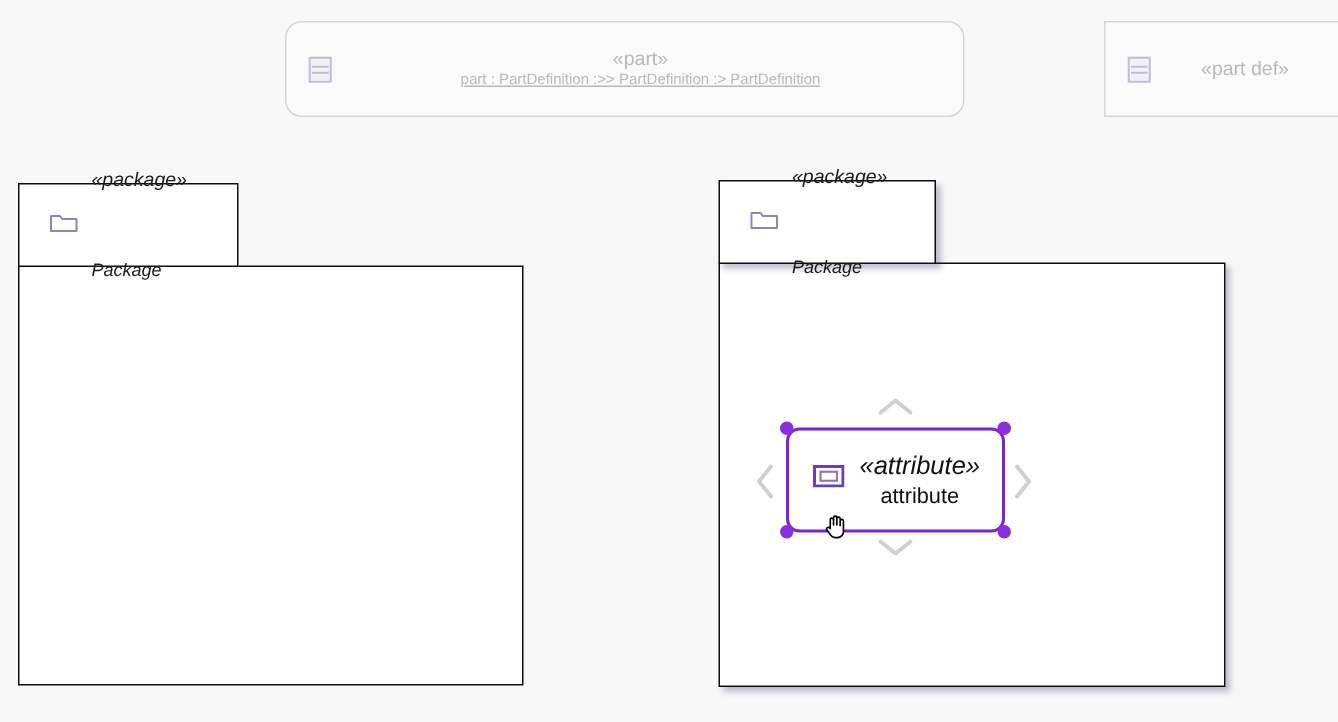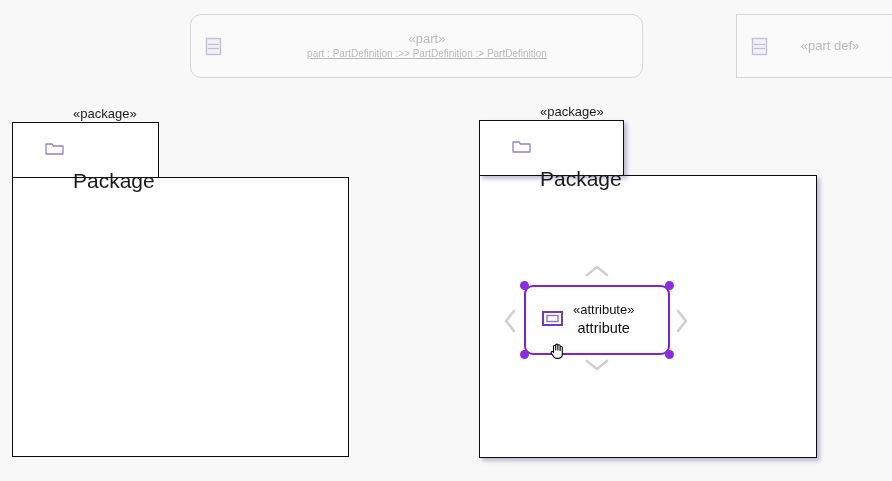--- a/index.html
+++ b/index.html
@@ -56,38 +56,39 @@
 
   
   .pkg { position: absolute; }
   .pkg-header {
     position: absolute;
     box-sizing: border-box;
     background: #ffffff;
     border: 1.6px solid #0d0d0d;
     display: flex;
     align-items: center;
-    padding-left: 32px;
+    padding-left: 20px;
     z-index: 3;
+    font-style: italic;
   }
   .pkg-body {
     position: absolute;
     box-sizing: border-box;
     background: #ffffff;
     border: 1.6px solid #0d0d0d;
     z-index: 2;
   }
   .pkg-label {
     margin-left: 9px;
     line-height: 1.3;
     color: #1c1c1c;
     white-space: nowrap;
   }
   .pkg-label .l1 { display: block; font-size: 13px; }
-  .pkg-label .l2 { display: block; font-size: 21px; margin-top: 44px; }
+  .pkg-label .l2 { display: block; font-size: 12px; margin-top: 44px; }
 
   
   #pkg-left  .pkg-header { left: 12px;  top: 122px; width: 147px; height: 56px; }
   #pkg-left  .pkg-body   { left: 12px;  top: 177px; width: 337px; height: 280px; }
   
   #pkg-right .pkg-header { left: 479px; top: 120px; width: 145px; height: 56px;
                            box-shadow: 3px 3px 4px rgba(60,40,110,0.30); }
   #pkg-right .pkg-body   { left: 479px; top: 175px; width: 338px; height: 283px;
                            box-shadow: 3px 3px 4px rgba(60,40,110,0.30); }
 
@@ -105,21 +106,21 @@
     padding-left: 16px;
     z-index: 6;
   }
   .attr-label {
     margin-left: 10px;
     line-height: 1.3;
     text-align: center;
     color: #111111;
     white-space: nowrap;
   }
-  .attr-label .l1 { display: block; font-size: 13px; }
+  .attr-label .l1 { display: block; font-size: 17px; font-style: italic; }
   .attr-label .l2 { display: block; font-size: 14.5px; text-align: center; }
 
   .handle {
     position: absolute;
     width: 9px; height: 9px;
     border-radius: 50%;
     background: #8b2ee0;
     z-index: 8;
   }
   #h-tl { left: 520px; top: 281px; }

